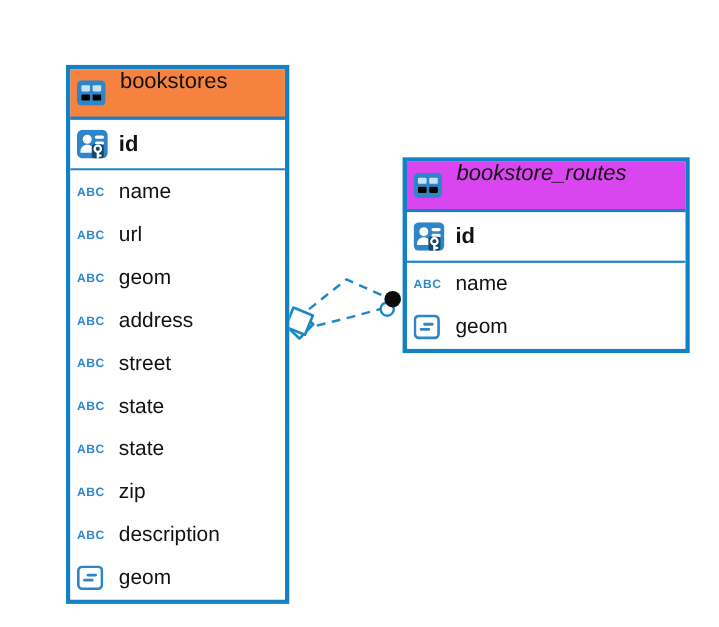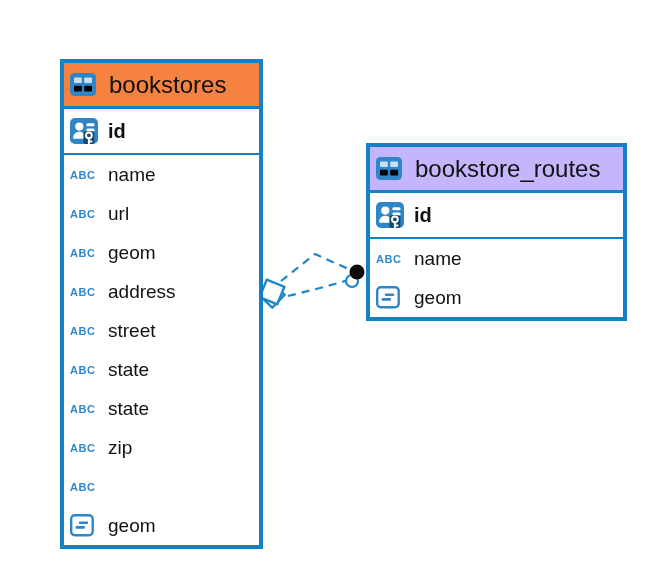--- a/index.html
+++ b/index.html
@@ -9,26 +9,26 @@
   }
   .canvas{position:absolute;inset:0;}
   .connector-layer{position:absolute;left:0;top:0;z-index:1;}
   .erd-table{
     position:absolute;z-index:2;background:#fff;
     border:4px solid #1581C5;box-sizing:border-box;
   }
   .erd-table.bookstores{left:60px;top:59px;width:203px;}
   .erd-table.routes{left:366px;top:143px;width:261px;}
   .tbl-header{
-    display:flex;align-items:center;gap:9px;height:43px;
-    padding:0 8px 0 6px;font-size:24px;font-weight:400;
+    display:flex;gap:9px;height:43px;
+    padding:0 8px 0 6px;font-size:20px;font-weight:400;
     border-bottom:3px solid #1581C5;white-space:nowrap;
   }
   .hdr-orange{background:#F5823E;}
-  .hdr-gray{background:#c4b5fd;}
+  .hdr-gray{background:#d946ef;font-style:italic;}
   .col-row{
     display:flex;align-items:center;gap:8px;height:39px;
     padding:0 6px;font-size:19px;white-space:nowrap;background:#fff;
   }
   .col-row.pk-row{height:44px;font-weight:700;font-size:20px;border-bottom:2px solid #1581C5;text-align:center;}
   .icon-box{flex:0 0 30px;display:flex;align-items:center;justify-content:flex-start;}
   .abc{
     color:#2E88CB;font-weight:800;font-size:11px;letter-spacing:.5px;
     font-family:Liberation Sans, sans-serif;
   }
@@ -128,20 +128,21 @@
     <div class="col-row">
       <span class="icon-box abc">ABC</span>
       <span>state</span>
     </div>
     <div class="col-row">
       <span class="icon-box abc">ABC</span>
       <span>zip</span>
     </div>
     <div class="col-row">
       <span class="icon-box abc">ABC</span>
+      <span>description</span>
     </div>
     <div class="col-row">
       <span class="icon-box">
         <svg width="24" height="23">
             <use href="#ic-geom"></use>
           </svg>
       </span>
       <span>geom</span>
     </div>
   </div>

